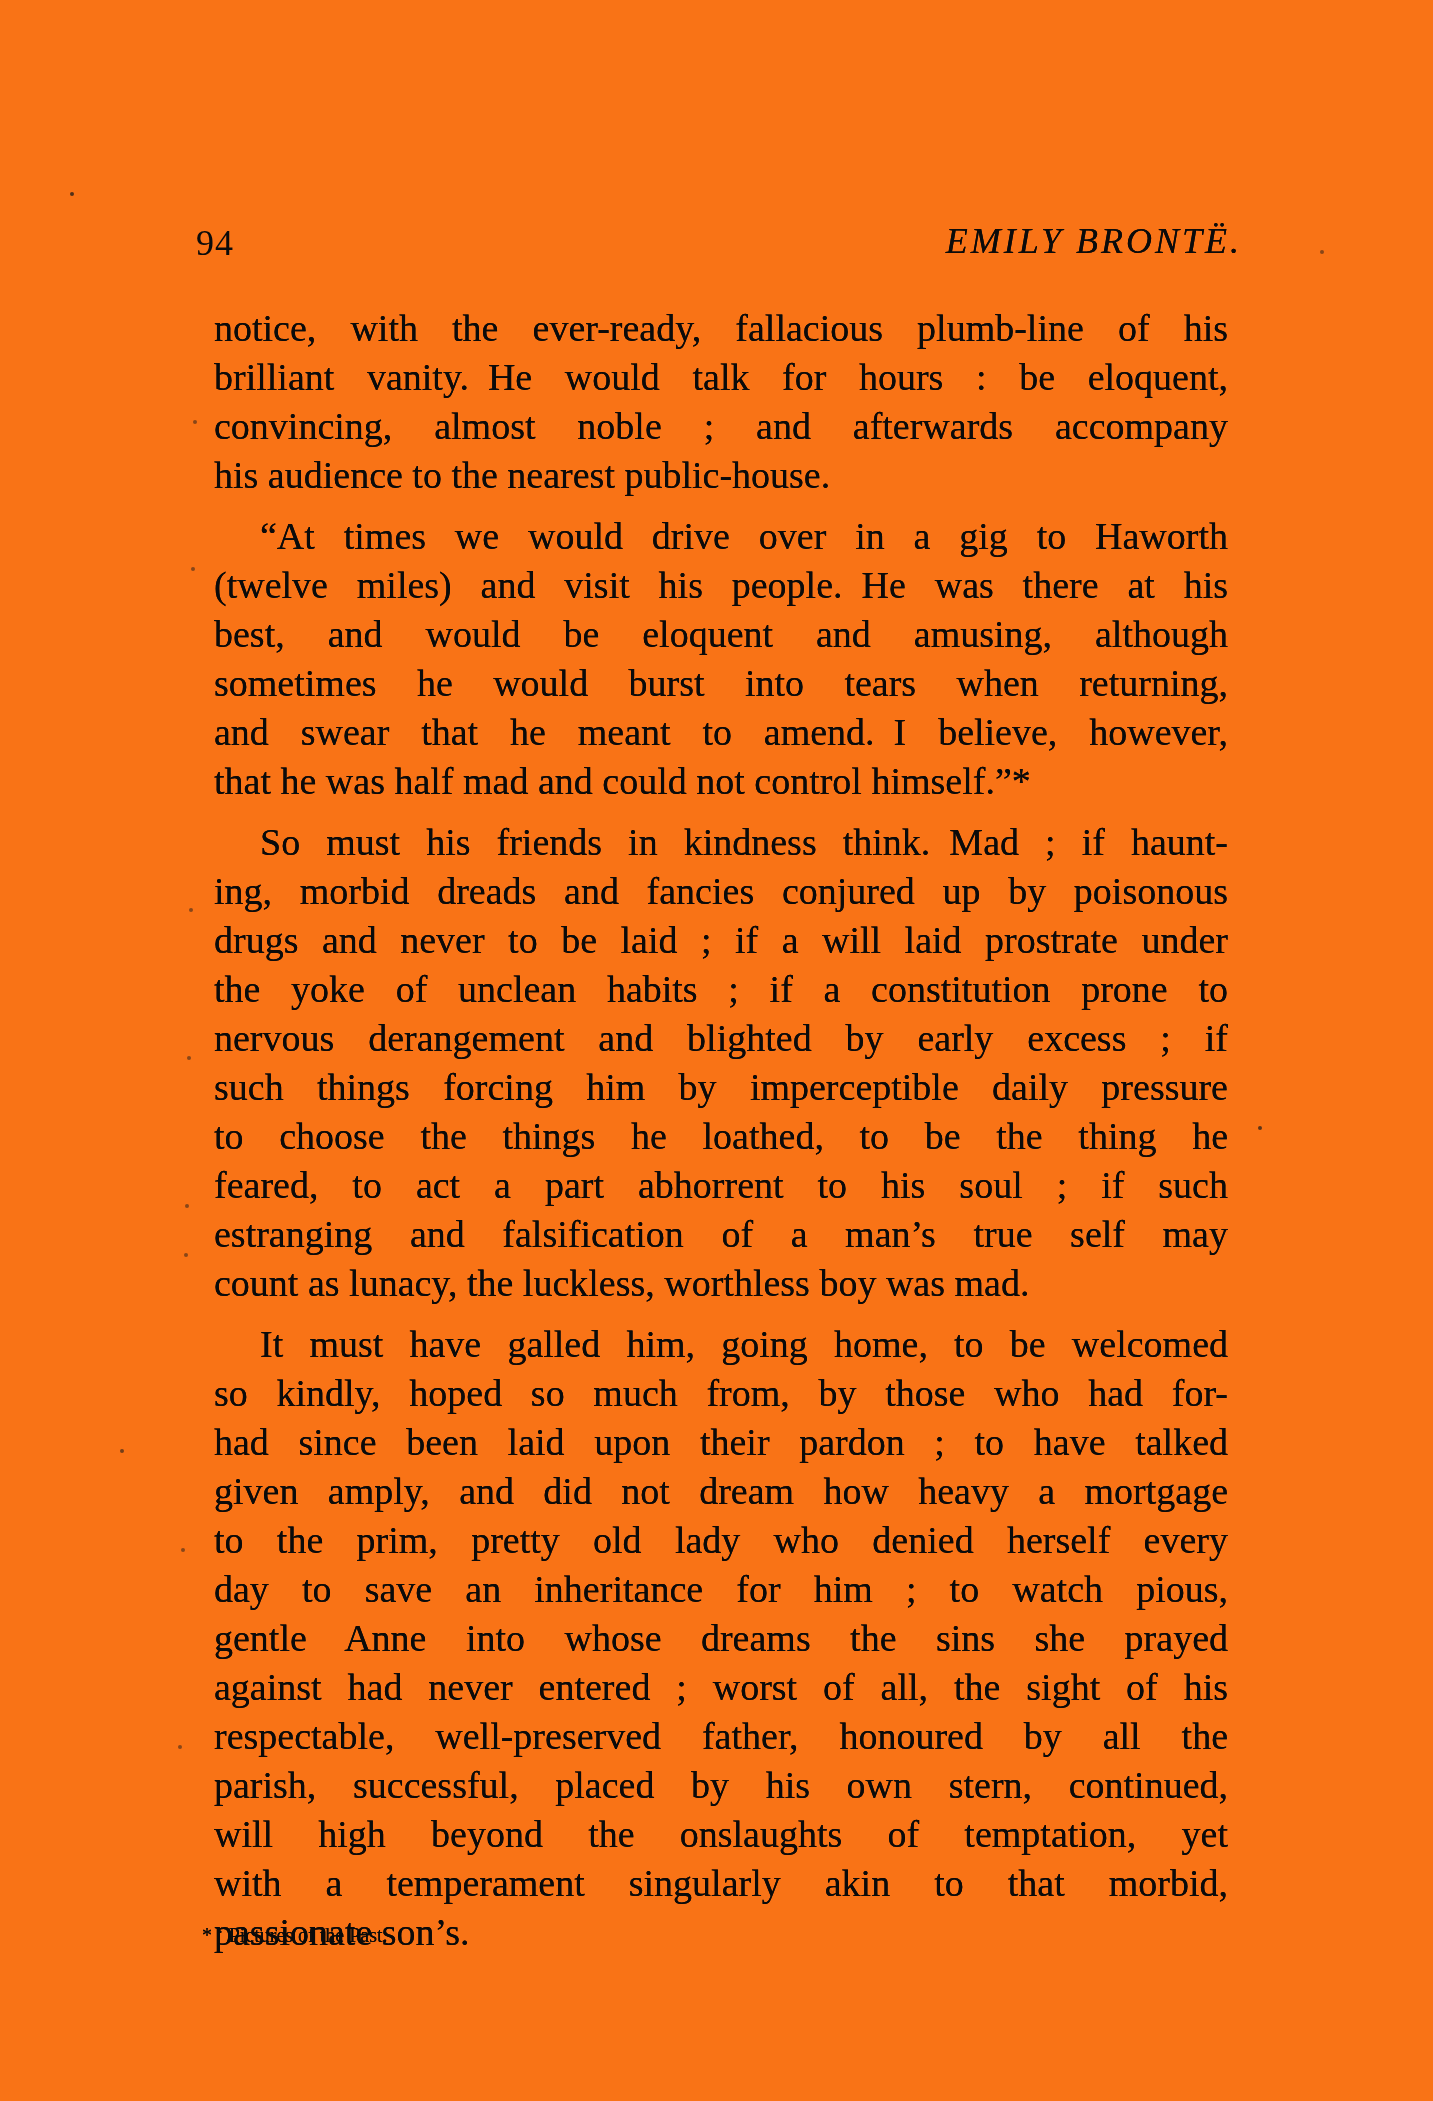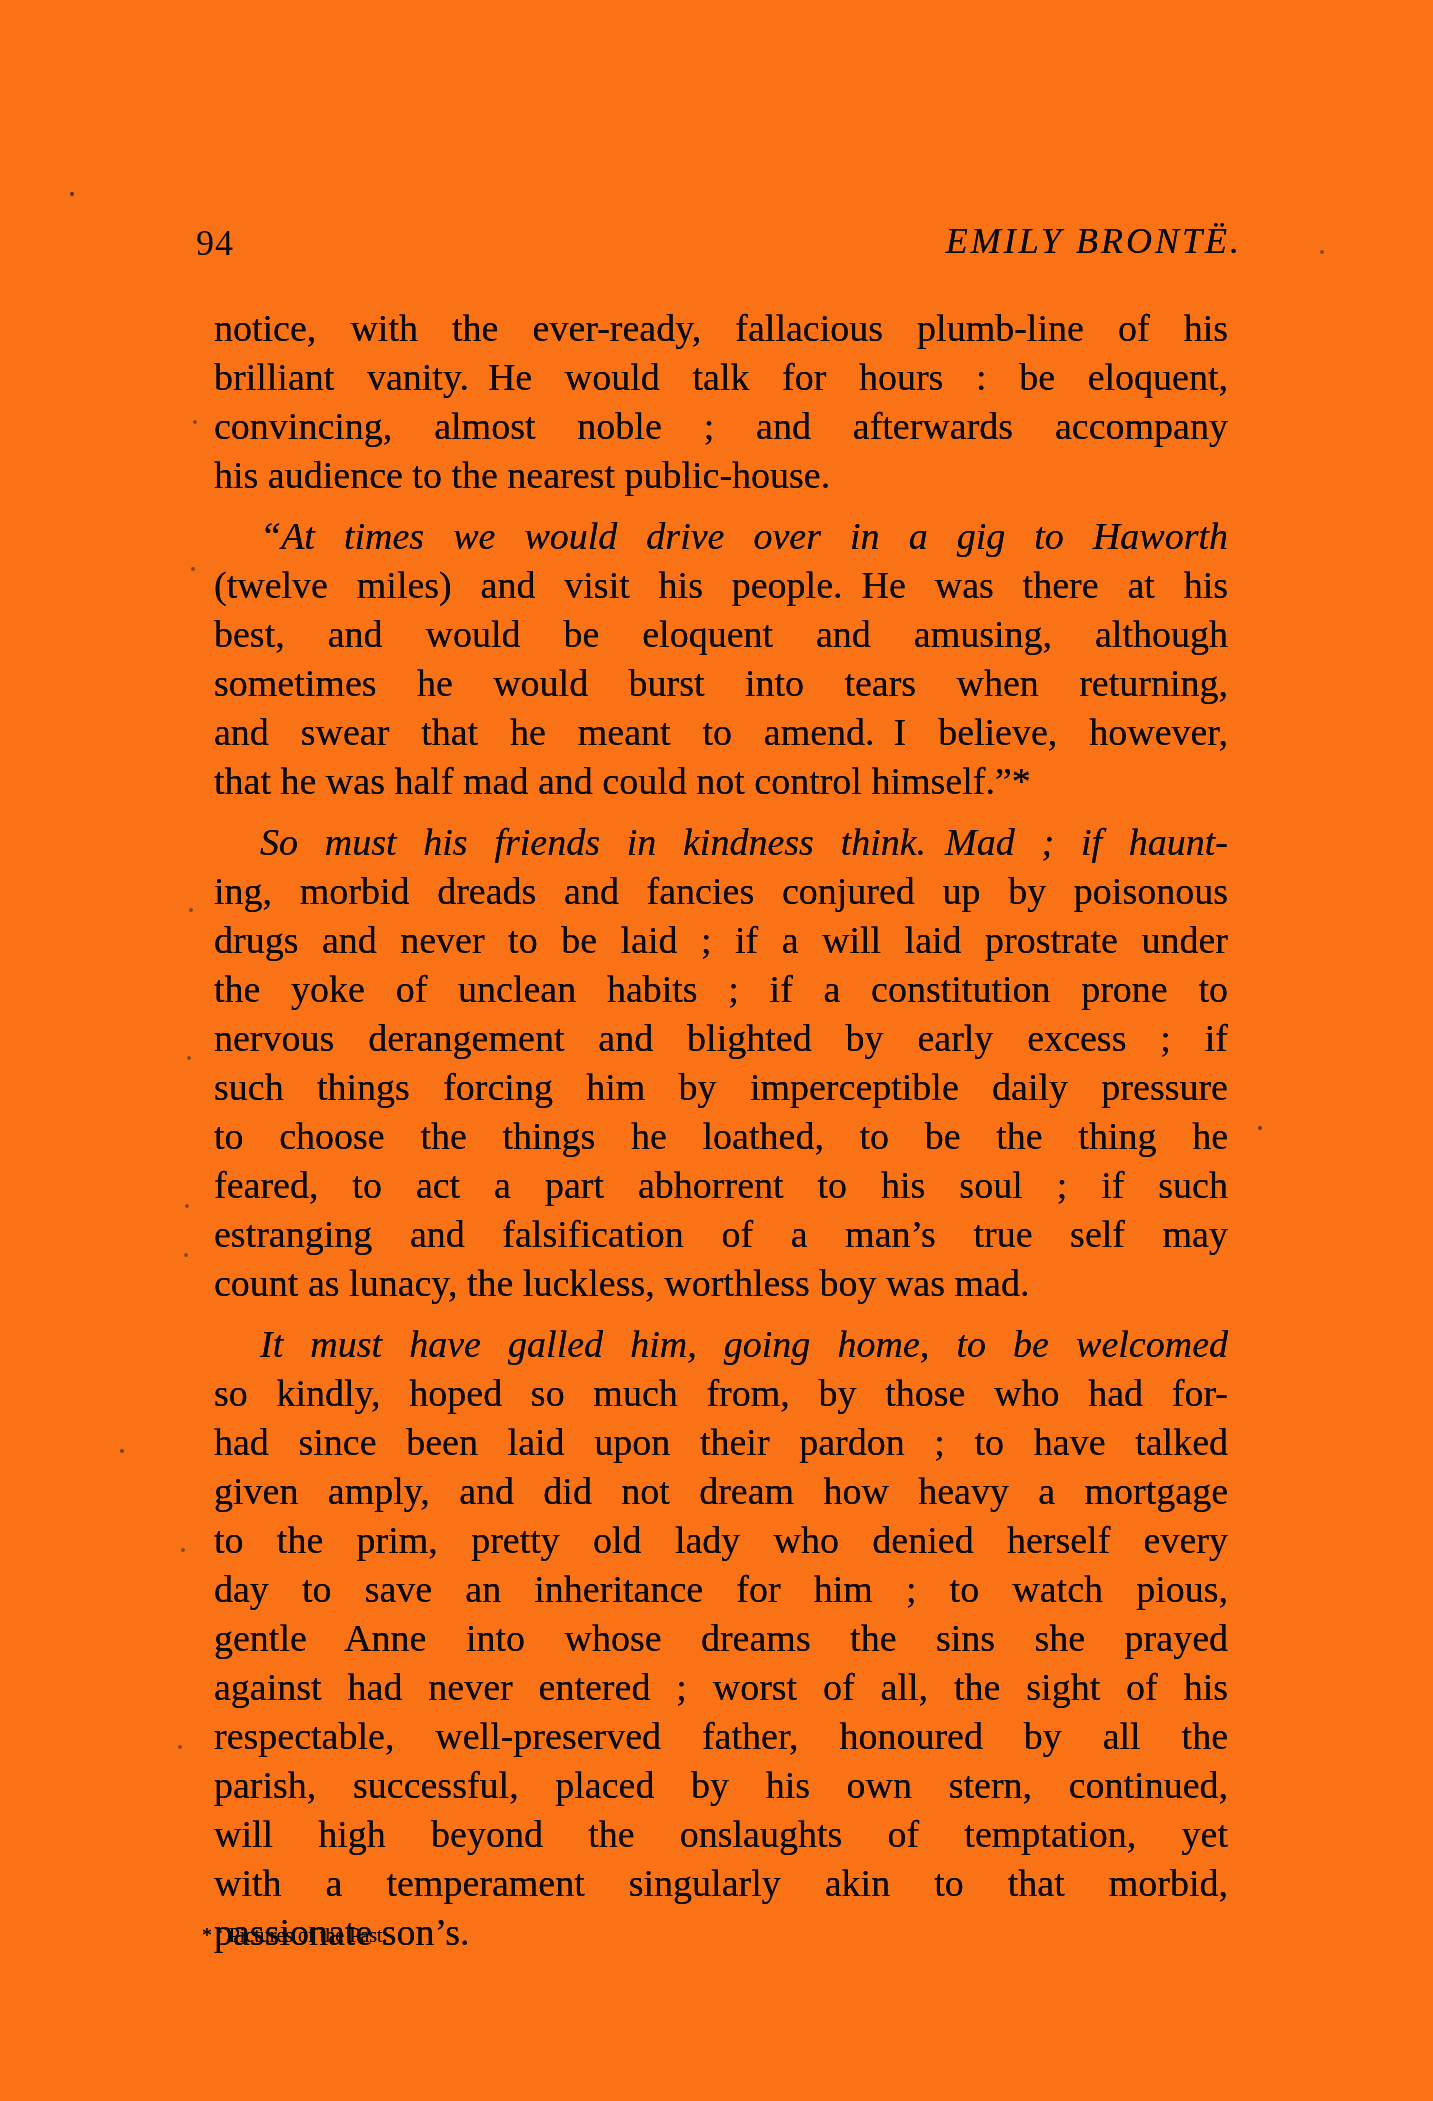--- a/index.html
+++ b/index.html
@@ -56,21 +56,20 @@
     -moz-text-align-last: justify;
     text-align-last: justify;
     white-space: normal;
   }
   .line.last {
     -moz-text-align-last: left;
     text-align-last: left;
   }
   .para.indent .line:first-child {
     text-indent: 46px;
-    font-style: italic;
   }
   
   .footnote {
     position: absolute;
     left: 202px;
     top: 1924px;
     width: 1038px;
     text-align: left;
     font-size: 20px;
     text-shadow: 0 0 0.4px currentColor;

